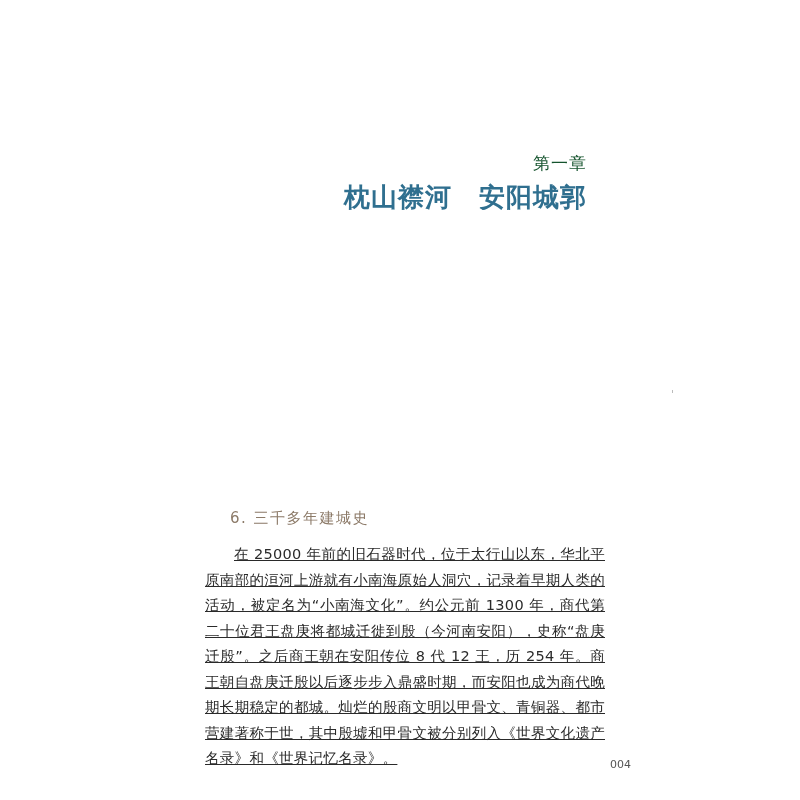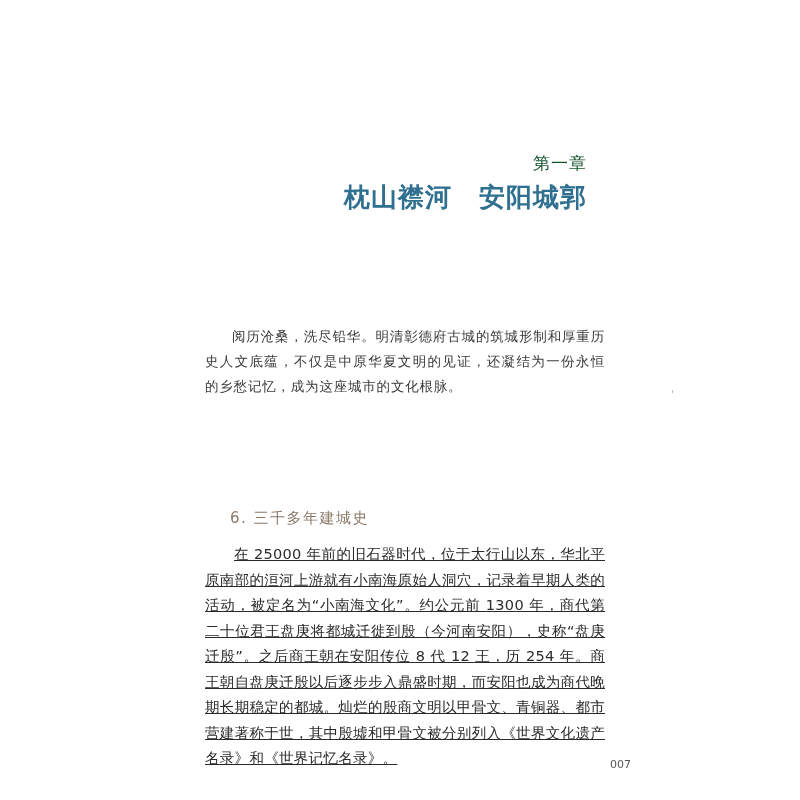--- a/index.html
+++ b/index.html
@@ -21,25 +21,24 @@
     .speck { position: absolute; left: 672px; top: 390px; width: 1px; height: 3px; background: #bbb; }
   </style>
 </head>
 <body>
 
 <div>
   <div class="chapter-label">第一章</div>
   <div class="chapter-title">枕山襟河　安阳城郭</div>
 
   <div class="intro">
-    <p>阅历沧桑，洗尽铅华。明清彰德府古城的筑城形制和厚重历史人文底蕴，不仅是中原华夏文明的见证，还凝结为一份永恒的乡愁记忆，成为这座城市的文化根脉。</p>
   </div>
 
   <div class="speck"></div>
 
   <div class="section-heading">6. 三千多年建城史</div>
 
   <div class="body-text">
     <p>在 25000 年前的旧石器时代，位于太行山以东，华北平原南部的洹河上游就有小南海原始人洞穴，记录着早期人类的活动，被定名为“小南海文化”。约公元前 1300 年，商代第二十位君王盘庚将都城迁徙到殷（今河南安阳），史称“盘庚迁殷”。之后商王朝在安阳传位 8 代 12 王，历 254 年。商王朝自盘庚迁殷以后逐步步入鼎盛时期，而安阳也成为商代晚期长期稳定的都城。灿烂的殷商文明以甲骨文、青铜器、都市营建著称于世，其中殷墟和甲骨文被分别列入《世界文化遗产名录》和《世界记忆名录》。</p>
   </div>
 
-  <div class="page-number">007</div>
+  <div class="page-number">004</div>
 </div>
 
 </body></html>

